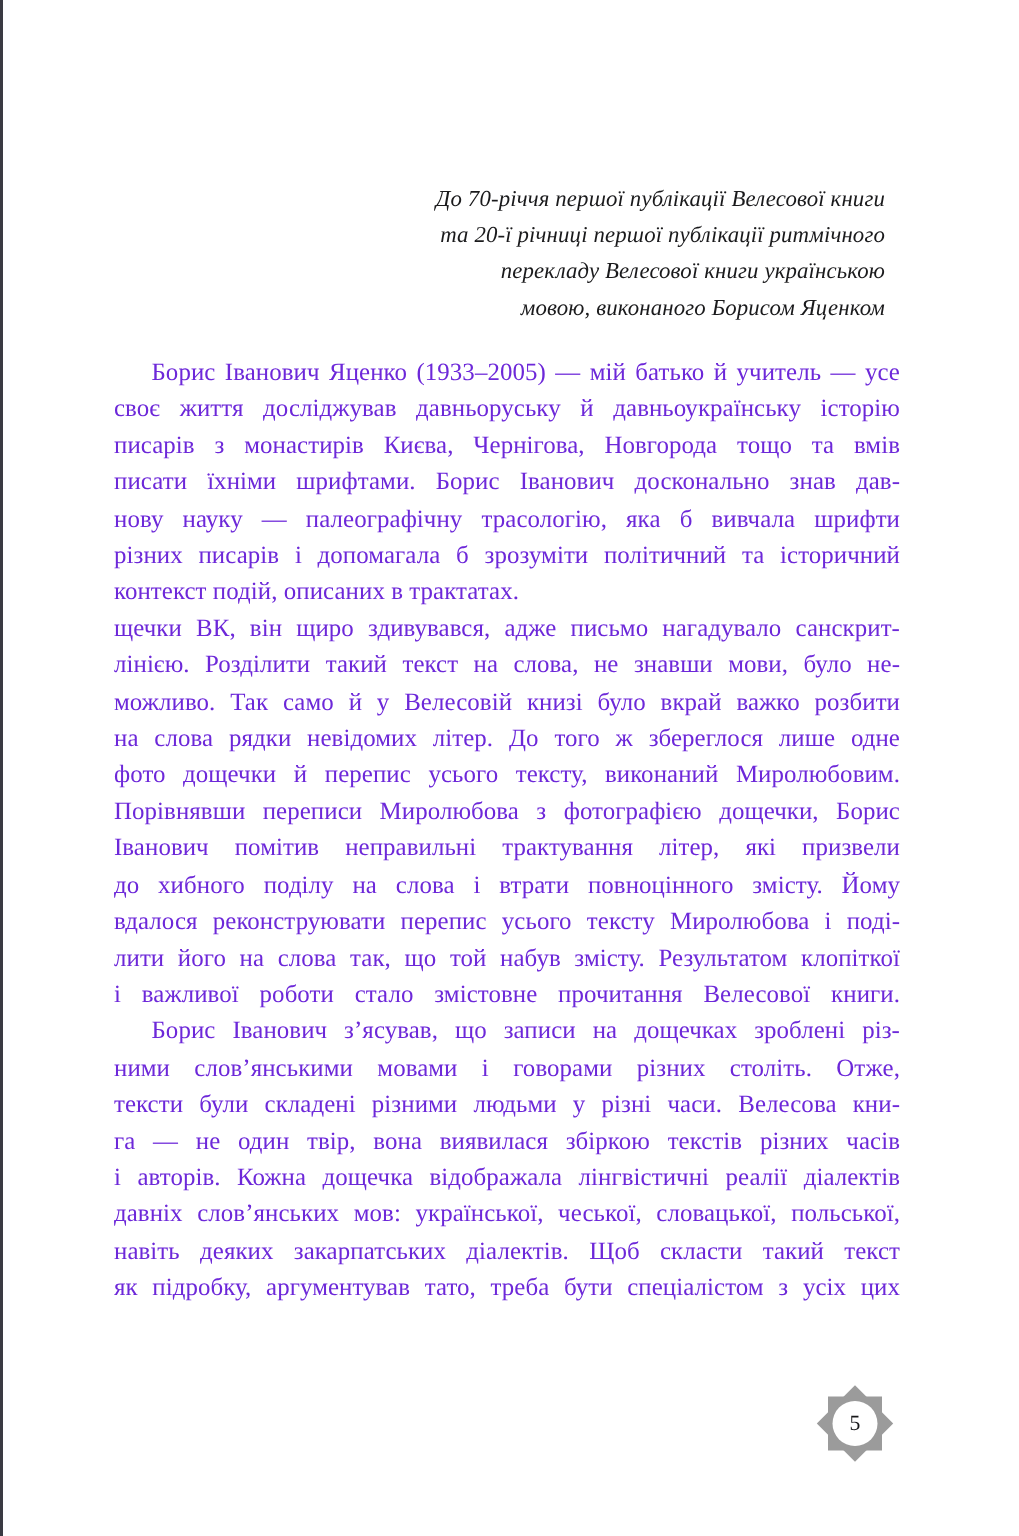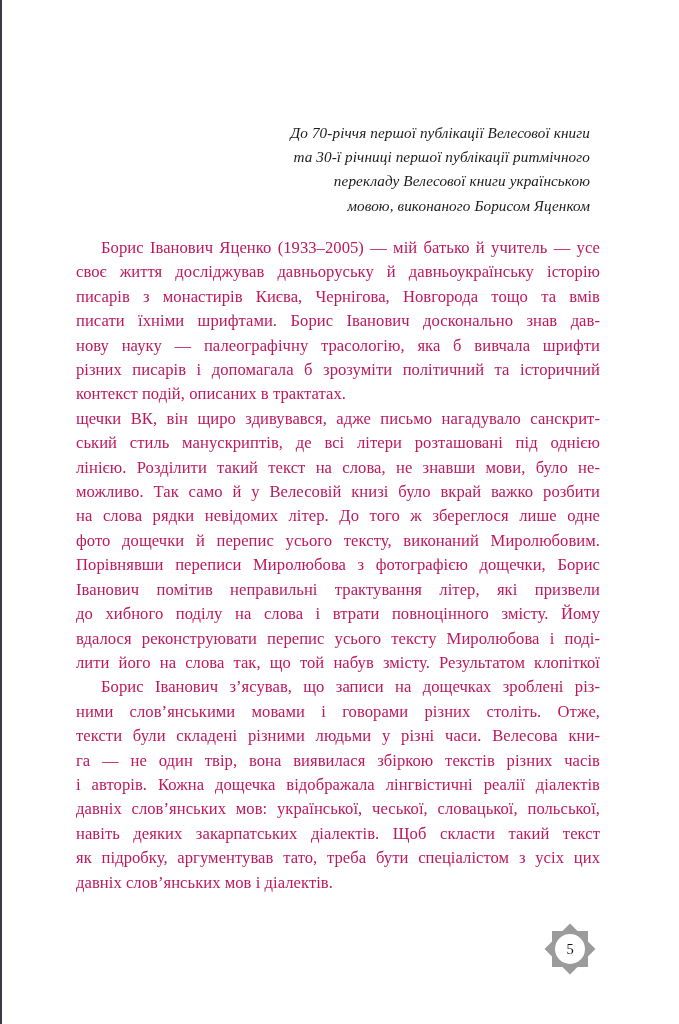--- a/index.html
+++ b/index.html
@@ -58,21 +58,21 @@
   
   .body-text {
     position: absolute;
     left: 76px;
     top: 236px;
     width: 524px;
   }
   .para {
     font-size: 16.6px;
     line-height: 24.4px;
-    color: #be185d;
+    color: #6d28d9;
     margin: 0;
     text-align: left;
     letter-spacing: 0.05px;
   }
   .para .line {
     display: block;
     white-space: nowrap;
   }
   
   .para .line.j {
@@ -124,61 +124,60 @@
 </style>
 </head>
 <body>
 
 <div class="page">
 
   <div class="binding-edge"></div>
 
   <div class="epigraph">
     <span class="eline">До 70-річчя першої публікації Велесової книги</span>
-    <span class="eline">та 30-ї річниці першої публікації ритмічного</span>
+    <span class="eline">та 20-ї річниці першої публікації ритмічного</span>
     <span class="eline">перекладу Велесової книги українською</span>
     <span class="eline">мовою, виконаного Борисом Яценком</span>
   </div>
 
   <div class="body-text">
 
     <p class="para">
       <span class="line j indent">Борис Іванович Яценко (1933–2005) — мій батько й учитель — усе</span>
       <span class="line j">своє життя досліджував давньоруську й давньоукраїнську історію</span>
       <span class="line j">писарів з монастирів Києва, Чернігова, Новгорода тощо та вмів</span>
       <span class="line j">писати їхніми шрифтами. Борис Іванович досконально знав дав-</span>
       <span class="line j">нову науку — палеографічну трасологію, яка б вивчала шрифти</span>
       <span class="line j">різних писарів і допомагала б зрозуміти політичний та історичний</span>
       <span class="line">контекст подій, описаних в трактатах.</span>
     </p>
 
     <p class="para">
       <span class="line j">щечки ВК, він щиро здивувався, адже письмо нагадувало санскрит-</span>
-      <span class="line j">ський стиль манускриптів, де всі літери розташовані під однією</span>
       <span class="line j">лінією. Розділити такий текст на слова, не знавши мови, було не-</span>
       <span class="line j">можливо. Так само й у Велесовій книзі було вкрай важко розбити</span>
       <span class="line j">на слова рядки невідомих літер. До того ж збереглося лише одне</span>
       <span class="line j">фото дощечки й перепис усього тексту, виконаний Миролюбовим.</span>
       <span class="line j">Порівнявши переписи Миролюбова з фотографією дощечки, Борис</span>
       <span class="line j">Іванович помітив неправильні трактування літер, які призвели</span>
       <span class="line j">до хибного поділу на слова і втрати повноцінного змісту. Йому</span>
       <span class="line j">вдалося реконструювати перепис усього тексту Миролюбова і поді-</span>
       <span class="line j">лити його на слова так, що той набув змісту. Результатом клопіткої</span>
+      <span class="line j">і важливої роботи стало змістовне прочитання Велесової книги.</span>
     </p>
 
     <p class="para">
       <span class="line j indent">Борис Іванович з’ясував, що записи на дощечках зроблені різ-</span>
       <span class="line j">ними слов’янськими мовами і говорами різних століть. Отже,</span>
       <span class="line j">тексти були складені різними людьми у різні часи. Велесова кни-</span>
       <span class="line j">га — не один твір, вона виявилася збіркою текстів різних часів</span>
       <span class="line j">і авторів. Кожна дощечка відображала лінгвістичні реалії діалектів</span>
       <span class="line j">давніх слов’янських мов: української, чеської, словацької, польської,</span>
       <span class="line j">навіть деяких закарпатських діалектів. Щоб скласти такий текст</span>
       <span class="line j">як підробку, аргументував тато, треба бути спеціалістом з усіх цих</span>
-      <span class="line">давніх слов’янських мов і діалектів.</span>
     </p>
 
   </div>
 
   <div class="folio">
     <div class="star"></div>
     <div class="star2"></div>
     <div class="disc">
       <span class="num">5</span>
     </div>

